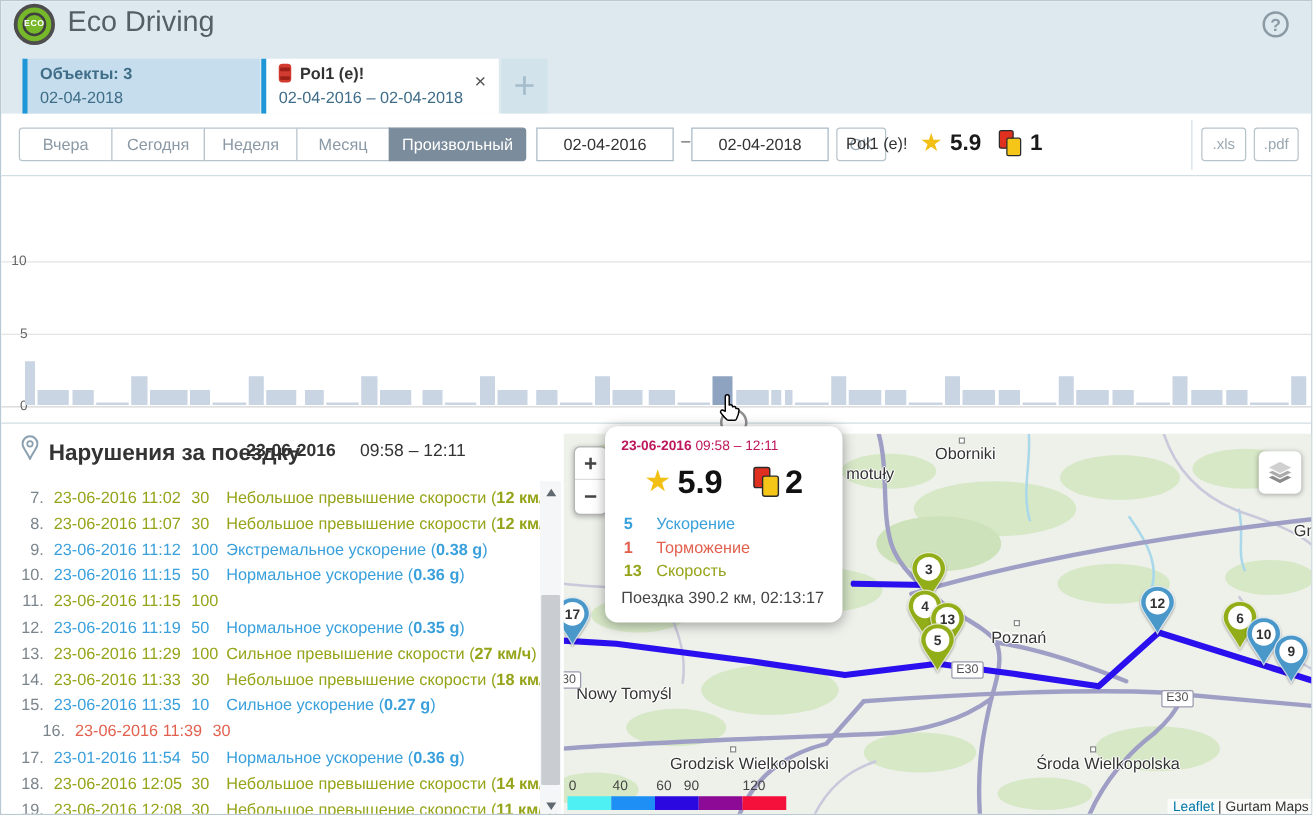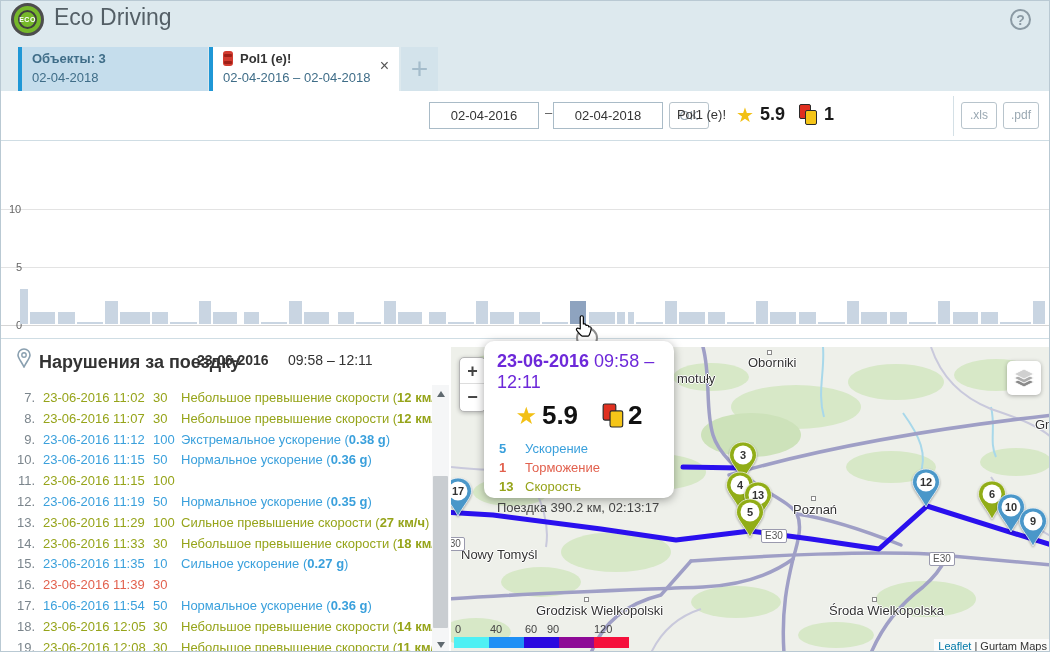--- a/index.html
+++ b/index.html
@@ -96,21 +96,21 @@
   .speed-bar{display:flex;height:11px;margin-top:1px;}
   .speed-bar div{width:35px;height:11px;}
   .attribution{position:absolute;right:0;bottom:0;background:rgba(255,255,255,.75);font-size:11px;color:#333;
         padding:1px 4px;white-space:nowrap;}
   .attribution .lnk{color:#0078a8;}
   
   .anchor-circle{position:absolute;left:575px;top:326px;width:22px;height:22px;border-radius:50%;
         background:#fff;border:2px solid #8f8f8f;box-sizing:border-box;z-index:40;}
   .popup{position:absolute;left:483px;top:340px;width:190px;height:157px;background:#fff;border-radius:10px;
         box-shadow:0 2px 10px rgba(0,0,0,.35);z-index:50;padding:10px 13px;box-sizing:border-box;}
-  .popup-date{font-size:18px;color:#6d28d9;}
+  .popup-date{font-size:11px;color:#be185d;}
   .popup-score{display:flex;align-items:center;justify-content:center;gap:26px;margin-top:7px;}
   .score-group{display:flex;align-items:center;gap:5px;}
   .popup-star{color:#f2c014;font-size:24px;line-height:24px;}
   .score-num{font-size:26px;font-weight:bold;color:#111;}
   .cards.big{transform:scale(1.15);transform-origin:center;}
   .popup-stats{margin-top:10px;}
   .stat-row{font-size:13px;height:19px;position:relative;}
   .stat-count{position:absolute;left:2px;font-weight:bold;}
   .stat-label{position:absolute;left:28px;}
   .popup-trip{font-size:13px;color:#444;margin-top:2px;}
@@ -139,20 +139,27 @@
         <span class="car-icon"></span>
         <span>Pol1 (e)!</span>
       </div>
       <div class="tab-line2">02-04-2016  –  02-04-2018</div>
       <div class="tab-close">×</div>
     </div>
     <div class="tab tab-add">+</div>
   </div>
 
   <div class="toolbar">
+    <div class="periods">
+      <div class="pbtn w74">Вчера</div>
+      <div class="pbtn w74">Сегодня</div>
+      <div class="pbtn w74">Неделя</div>
+      <div class="pbtn w74">Месяц</div>
+      <div class="pbtn w110 active">Произвольный</div>
+    </div>
     <div class="date-box" style="left:428px;">02-04-2016</div>
     <div class="date-sep" style="left:544px;">–</div>
     <div class="date-box" style="left:552px;">02-04-2018</div>
     <div class="ok-btn">OK</div>
 
     <div class="unit-summary">
       <span class="unit-name">Pol1 (e)!</span>
       <span class="star">★</span>
       <span class="big-num">5.9</span>
       <span class="cards" style="margin-left:8px;">
@@ -278,28 +285,28 @@
           <span class="vdate">23-06-2016 11:33</span>
           <span class="vval">30</span>
           <span class="vtext">Небольшое превышение скорости (<b>18 км/ч</b>)</span>
         </div>
         <div class="vrow" style="top: 166.4px; color: rgb(58, 160, 220);">
           <span class="vnum">15.</span>
           <span class="vdate">23-06-2016 11:35</span>
           <span class="vval">10</span>
           <span class="vtext">Сильное ускорение (<b>0.27 g</b>)</span>
         </div>
-        <div class="vrow" style="top: 187.2px; color: rgb(226, 97, 78);">
+        <div class="vrow" style="top: 187.2px; color: rgb(226, 97, 78); margin-left: 17px;">
           <span class="vnum">16.</span>
           <span class="vdate">23-06-2016 11:39</span>
           <span class="vval">30</span>
         </div>
         <div class="vrow" style="top: 208px; color: rgb(58, 160, 220);">
           <span class="vnum">17.</span>
-          <span class="vdate">16-06-2016 11:54</span>
+          <span class="vdate">23-01-2016 11:54</span>
           <span class="vval">50</span>
           <span class="vtext">Нормальное ускорение (<b>0.36 g</b>)</span>
         </div>
         <div class="vrow" style="top: 228.8px; color: rgb(150, 164, 26);">
           <span class="vnum">18.</span>
           <span class="vdate">23-06-2016 12:05</span>
           <span class="vval">30</span>
           <span class="vtext">Небольшое превышение скорости (<b>14 км/ч</b>)</span>
         </div>
         <div class="vrow" style="top: 249.6px; color: rgb(150, 164, 26);">

